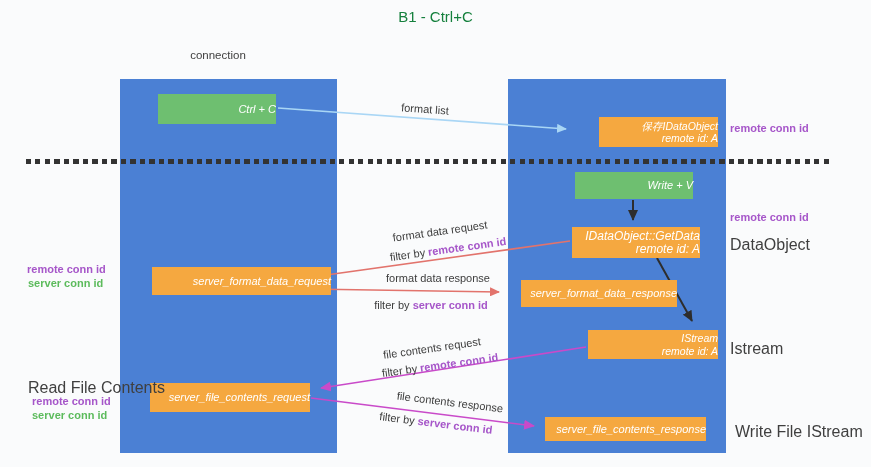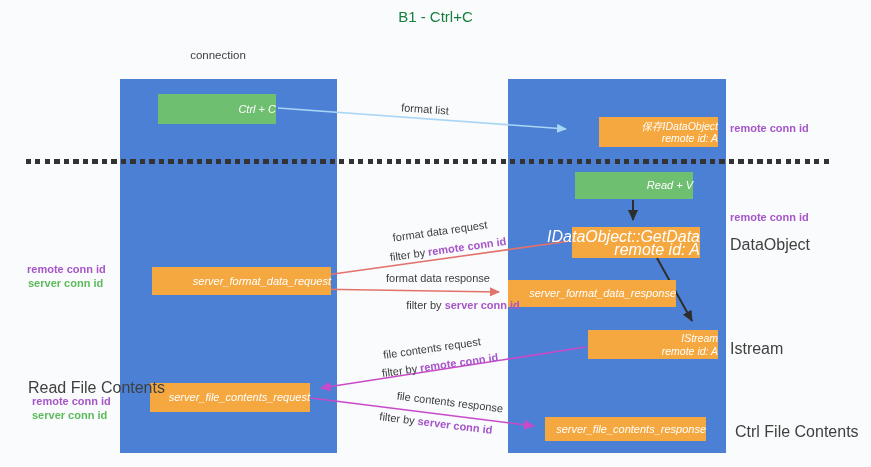--- a/index.html
+++ b/index.html
@@ -75,51 +75,51 @@
   </svg>
 
   <div class="abs box green" style="left:158px;top:94px;width:118px;height:30px;">
     <div>Ctrl + C</div>
   </div>
   <div class="abs box orange" style="left:576px;top:117px;width:119px;height:30px;font-size:10.5px;line-height:12.5px;margin-left:23px;">
     <div>保存IDataObject</div>
     <div>remote id: A</div>
   </div>
   <div class="abs box green" style="left:575px;top:172px;width:118px;height:27px;">
-    <div>Read + V</div>
+    <div>Write + V</div>
   </div>
-  <div class="abs box orange" style="left:572px;top:227px;width:128px;height:31px;font-size:16px;line-height:13px;">
+  <div class="abs box orange" style="left:572px;top:227px;width:128px;height:31px;font-size:12px;line-height:13px;">
     <div>IDataObject::GetData</div>
     <div>remote id: A</div>
   </div>
   <div class="abs box orange" style="left:152px;top:267px;width:179px;height:28px;">
     <div>server_format_data_request</div>
   </div>
-  <div class="abs box orange" style="left:508px;top:280px;width:168px;height:27px;">
+  <div class="abs box orange" style="left:521px;top:280px;width:156px;height:27px;">
     <div>server_format_data_response</div>
   </div>
   <div class="abs box orange" style="left:588px;top:330px;width:130px;height:29px;font-size:10.5px;line-height:13px;">
     <div>IStream</div>
     <div>remote id: A</div>
   </div>
   <div class="abs box orange" style="left:150px;top:383px;width:160px;height:29px;">
     <div>server_file_contents_request</div>
   </div>
   <div class="abs box orange" style="left:545px;top:417px;width:161px;height:24px;">
     <div>server_file_contents_response</div>
   </div>
 
   <div class="abs arrow-label centered" style="left:425px;top:109px;transform:translate(-50%,-50%) rotate(4deg);">format list</div>
 
   <div class="abs arrow-label centered" style="left:440px;top:231px;transform:translate(-50%,-50%) rotate(-8deg);">format data request</div>
   <div class="abs arrow-label centered" style="left:448px;top:249px;transform:translate(-50%,-50%) rotate(-8deg);">
     <span>filter by</span><span class="kw">remote conn id</span>
   </div>
   <div class="abs arrow-label centered" style="left:438px;top:278px;">format data response</div>
-  <div class="abs arrow-label centered" style="left:431px;top:305px;margin-left:32px;">
+  <div class="abs arrow-label centered" style="left:431px;top:305px;">
     <span>filter by</span><span class="kw">server conn id</span>
   </div>
 
   <div class="abs arrow-label centered" style="left:432px;top:348px;transform:translate(-50%,-50%) rotate(-8deg);">file contents request</div>
   <div class="abs arrow-label centered" style="left:440px;top:365px;transform:translate(-50%,-50%) rotate(-8deg);">
     <span>filter by</span><span class="kw">remote conn id</span>
   </div>
   <div class="abs arrow-label centered" style="left:450px;top:402px;transform:translate(-50%,-50%) rotate(7deg);">file contents response</div>
   <div class="abs arrow-label centered" style="left:436px;top:423px;transform:translate(-50%,-50%) rotate(7deg);">
     <span>filter by</span><span class="kw">server conn id</span>
@@ -128,15 +128,15 @@
   <div class="abs side-label purple" style="left:27px;top:263px;">remote conn id</div>
   <div class="abs side-label green" style="left:28px;top:277px;">server conn id</div>
   <div class="abs plain-label" style="left:28px;top:379px;">Read File Contents</div>
   <div class="abs side-label purple" style="left:32px;top:395px;">remote conn id</div>
   <div class="abs side-label green" style="left:32px;top:409px;">server conn id</div>
 
   <div class="abs side-label purple" style="left:730px;top:122px;">remote conn id</div>
   <div class="abs side-label purple" style="left:730px;top:211px;">remote conn id</div>
   <div class="abs plain-label" style="left:730px;top:236px;">DataObject</div>
   <div class="abs plain-label" style="left:730px;top:340px;">Istream</div>
-  <div class="abs plain-label" style="left:735px;top:423px;">Ctrl File Contents</div>
+  <div class="abs plain-label" style="left:735px;top:423px;">Write File IStream</div>
 
 </div>
 
 </body></html>

